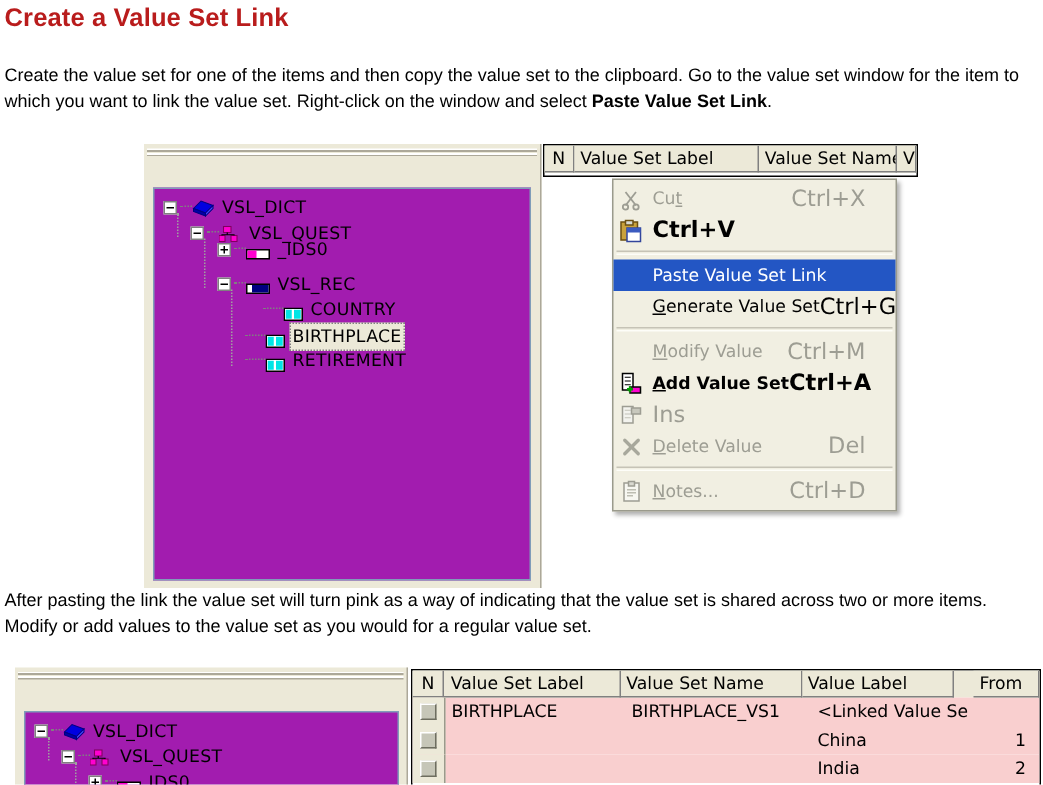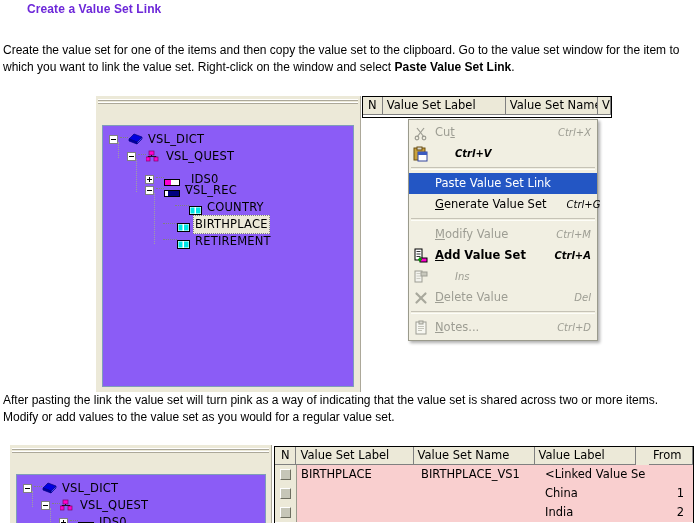--- a/index.html
+++ b/index.html
@@ -15,25 +15,24 @@
     font-family: "Liberation Sans", sans-serif;
     font-size: 12px;
     color: #000000;
   }
 
   
   .doc-title {
     position: absolute;
     left: 3px;
     top: 2px;
-    font-size: 12px;
+    font-size: 17px;
     font-weight: bold;
-    color: #6d28d9;
+    color: #b91c1c;
     letter-spacing: 0.1px;
-    margin-left: 24px;
   }
   .para {
     position: absolute;
     font-size: 12px;
     line-height: 16.5px;
     color: #000000;
   }
   .para1 { left: 3px; top: 42px; width: 690px; }
   .para2 { left: 3px; top: 392px; width: 690px; }
   .para b { font-weight: bold; }
@@ -54,21 +53,21 @@
         #ffffff 0px, #ffffff 1px,
         #aca899 1px, #aca899 2px,
         #ece9d8 2px, #ece9d8 3px,
         #ffffff 3px, #ffffff 4px,
         #aca899 4px, #aca899 5px);
   }
 
   
   .treebox {
     position: absolute;
-    background: #8b5cf6;
+    background: #a21caf;
     border: 1px solid #7f9db9;
     box-sizing: border-box;
     overflow: hidden;
   }
   .tree {
     position: relative;
     font-family: "DejaVu Sans", sans-serif;
     font-size: 11px;
     color: #000000;
   }
@@ -218,36 +217,34 @@
     font-family: "DejaVu Sans", sans-serif;
     font-size: 11.5px;
   }
   .mi {
     position: relative;
     height: 21px;
     line-height: 21px;
     display: flex;
     align-items: center;
     padding-left: 26px;
-    padding-right: 6px;
+    padding-right: 20px;
     color: #000000;
     white-space: nowrap;
   }
   .mi.disabled { color: #9d9d93; }
   .mi.hl {
     background: #2356c4;
     color: #ffffff;
   }
   .mi .mlabel { flex: 1; }
   .mi .mlabel u { text-decoration: underline; }
   .mi .maccel {
-    margin-left: 20px;
-    font-size: 10px;
+    font-size: 15px;
     color: inherit;
-    font-style: italic;
   }
   .mi.enabled .mlabel,
   .mi.enabled .maccel { font-weight: bold; }
   .msep {
     height: 1px;
     margin: 3px 2px 3px 2px;
     border-top: 1px solid #c6c3b6;
     border-bottom: 1px solid #fdfdf8;
   }
   .mico {
@@ -288,21 +285,21 @@
 
     <div class="tnode" style="left:24px; top:21px;">
       <span class="expander"></span><span class="dots"></span><span class="ico ico-quest"><svg width="15" height="12" viewBox="0 0 15 12">
             <rect x="3" y="1" width="5" height="4" fill="#ff00d0" stroke="#800060" stroke-width="0.7"></rect>
             <rect x="0" y="7" width="4" height="4" fill="#ff00d0" stroke="#800060" stroke-width="0.7"></rect>
             <rect x="8" y="7" width="4" height="4" fill="#ff00d0" stroke="#800060" stroke-width="0.7"></rect>
             <path d="M5.5 5 L5.5 6.5 L2 6.5 L2 7 M5.5 6.5 L10 6.5 L10 7" stroke="#000000" fill="none" stroke-width="0.8"></path>
           </svg></span><span class="tlabel">VSL_QUEST</span>
     </div>
 
-    <div class="tnode" style="left:42px; top:44px;text-align:right;">
+    <div class="tnode" style="left:42px; top:32px;text-align:right;">
       <span class="expander plus"></span><span class="dots"></span><span class="ico ico-bar"><svg width="16" height="9" viewBox="0 0 16 9">
             <rect x="0.5" y="1.5" width="15" height="6" fill="#ffffff" stroke="#000000" stroke-width="1"></rect>
             <rect x="1" y="2" width="6" height="5" fill="#ff00d0"></rect>
           </svg></span><span class="tlabel">_IDS0</span>
     </div>
 
     <div class="tnode" style="left:42px; top:55px;">
       <span class="expander"></span><span class="dots"></span><span class="ico ico-bar"><svg width="16" height="9" viewBox="0 0 16 9">
             <rect x="0.5" y="1.5" width="15" height="6" fill="#ffffff" stroke="#000000" stroke-width="1"></rect>
             <rect x="4" y="2" width="11" height="5" fill="#000080"></rect>

